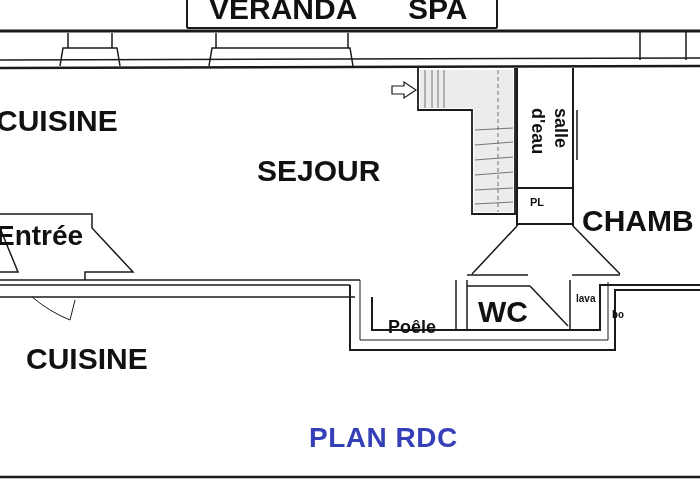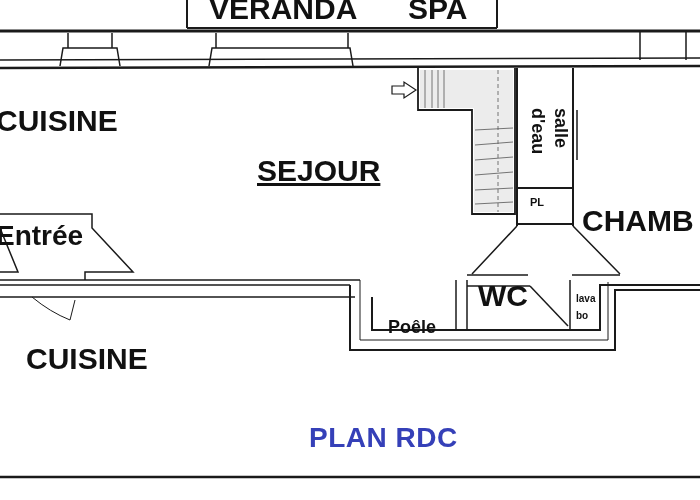--- a/index.html
+++ b/index.html
@@ -78,25 +78,25 @@
     <line x1="475" y1="204" x2="513" y2="202"></line>
     <line x1="498" y1="70" x2="498" y2="212" stroke-dasharray="4 3"></line>
   </g>
 
   <path d="M392 86 H404 V82 L416 90 L404 98 V94 H392 Z" fill="#fff" stroke="#1a1a1a" stroke-width="1.2"></path>
 </svg>
 
 <div class="lbl l-xl" style="left:209px; top:-6px;">VERANDA</div>
 <div class="lbl l-xl" style="left:408px; top:-6px;">SPA</div>
 <div class="lbl l-xl" style="left:-4px; top:106px;">CUISINE</div>
-<div class="lbl l-xl" style="left:257px; top:156px;text-decoration:underline;">SEJOUR</div>
+<div class="lbl l-xl" style="left:257px; top:156px;">SEJOUR</div>
 <div class="lbl l-lg" style="left:-4px; top:222px;">Entrée</div>
 <div class="lbl l-xl" style="left:26px; top:344px;">CUISINE</div>
 <div class="lbl l-xl" style="left:582px; top:206px;">CHAMB</div>
 <div class="lbl l-sm vert" style="left:570px; top:108px;">salle</div>
 <div class="lbl l-sm vert" style="left:547px; top:108px;">d'eau</div>
 <div class="lbl l-md" style="left:530px; top:197px; font-size:11px;">PL</div>
 <div class="lbl l-sm" style="left:388px; top:292px;margin-top:26px;">Poêle</div>
-<div class="lbl l-xl" style="left:478px; top:281px;">WC</div>
+<div class="lbl l-xl" style="left:478px; top:297px;">WC</div>
 <div class="lbl l-xs" style="left:576px; top:293px;">lava</div>
-<div class="lbl l-xs" style="left:576px; top:310px;">bo</div>
+<div class="lbl l-xs" style="left:612px; top:310px;font-family:Liberation Mono, monospace;">bo</div>
 
 <div class="title" style="left:309px; top:422px; color:#3540b8;">PLAN RDC</div>
 
 </body></html>

